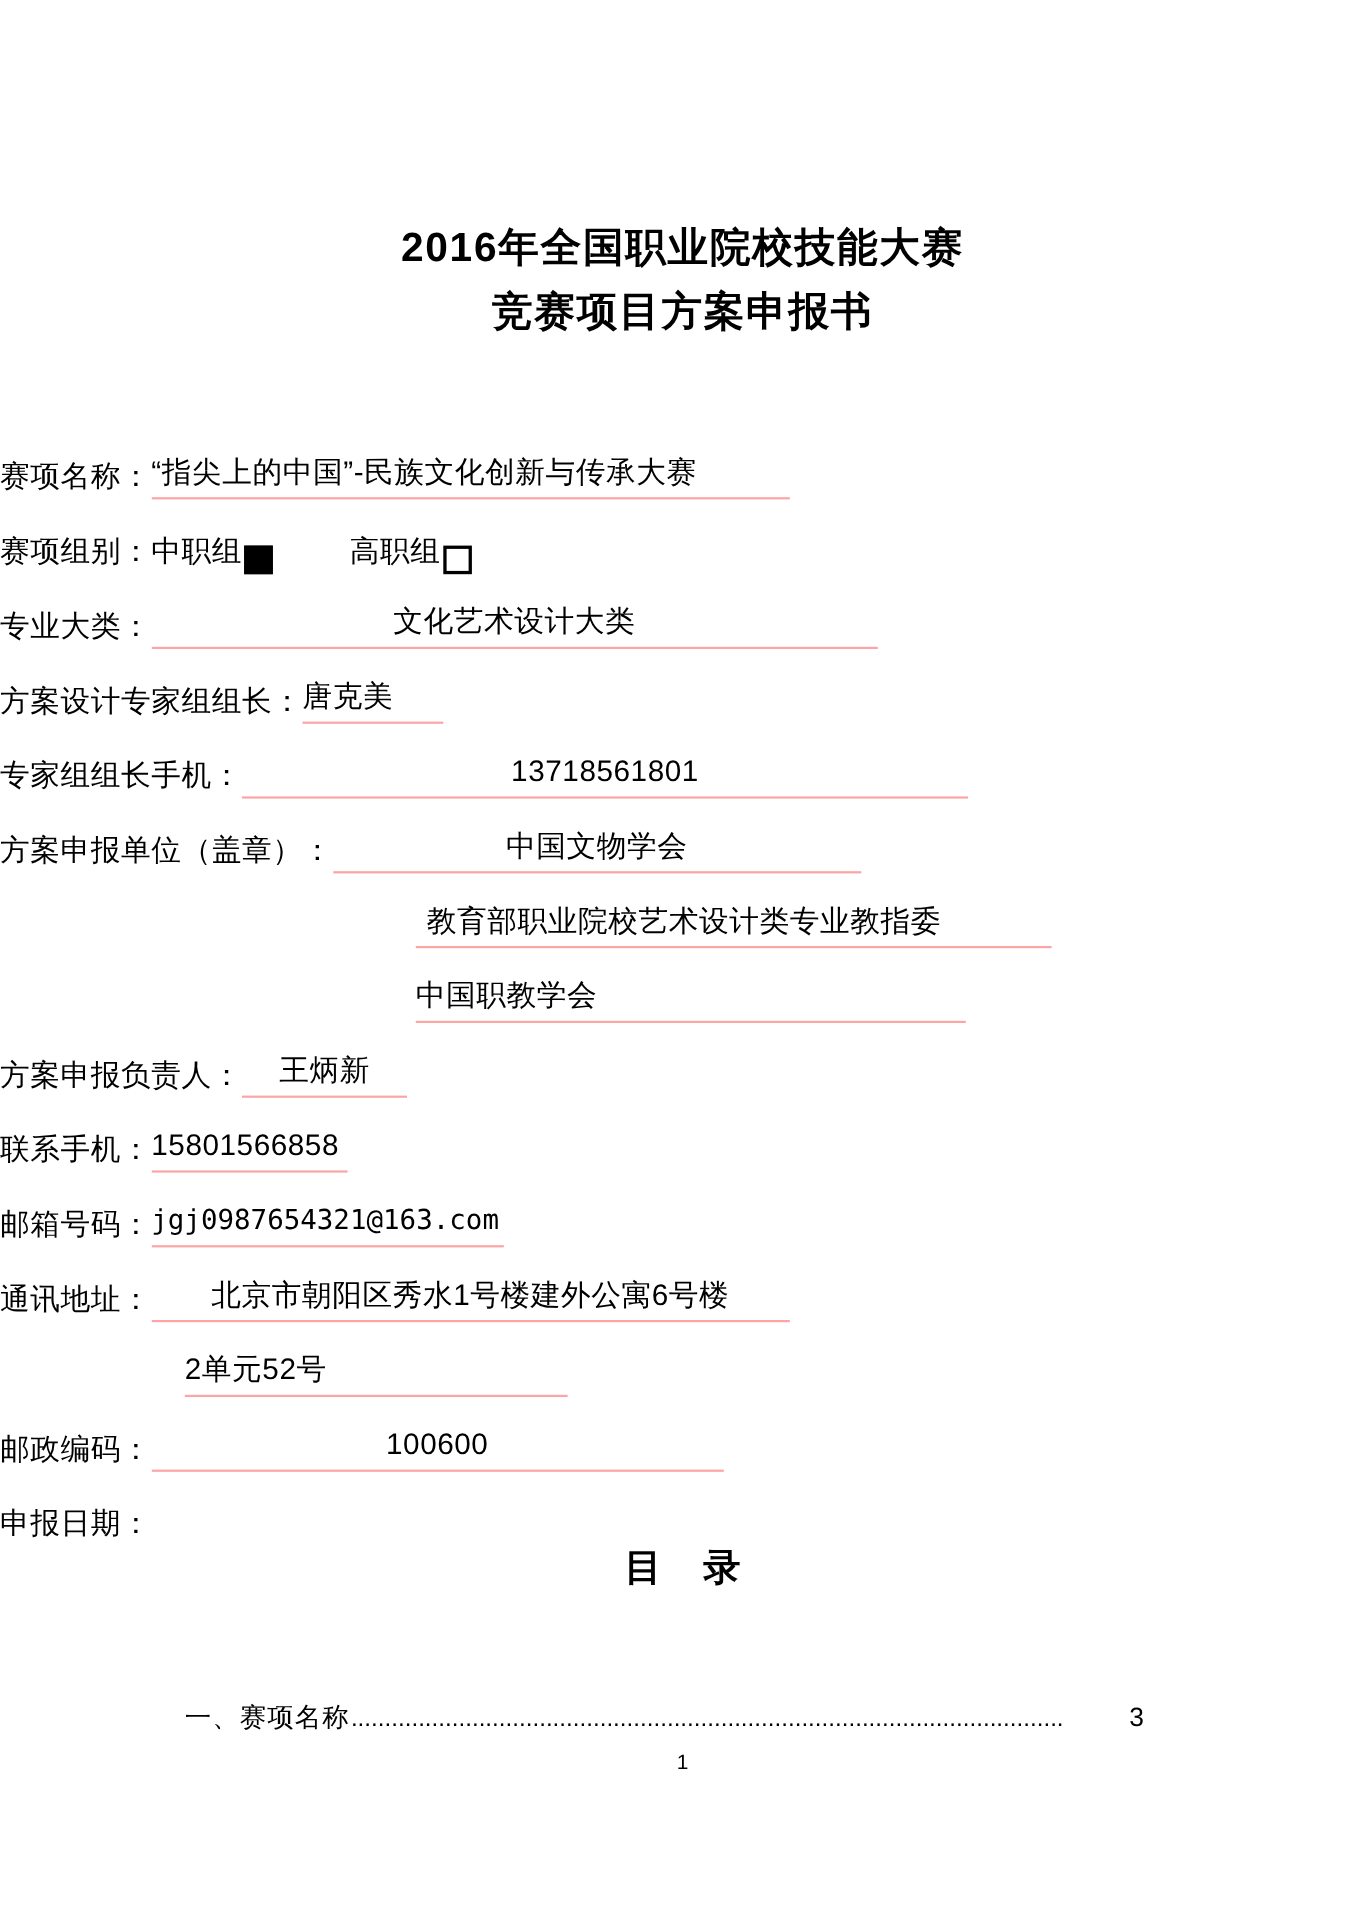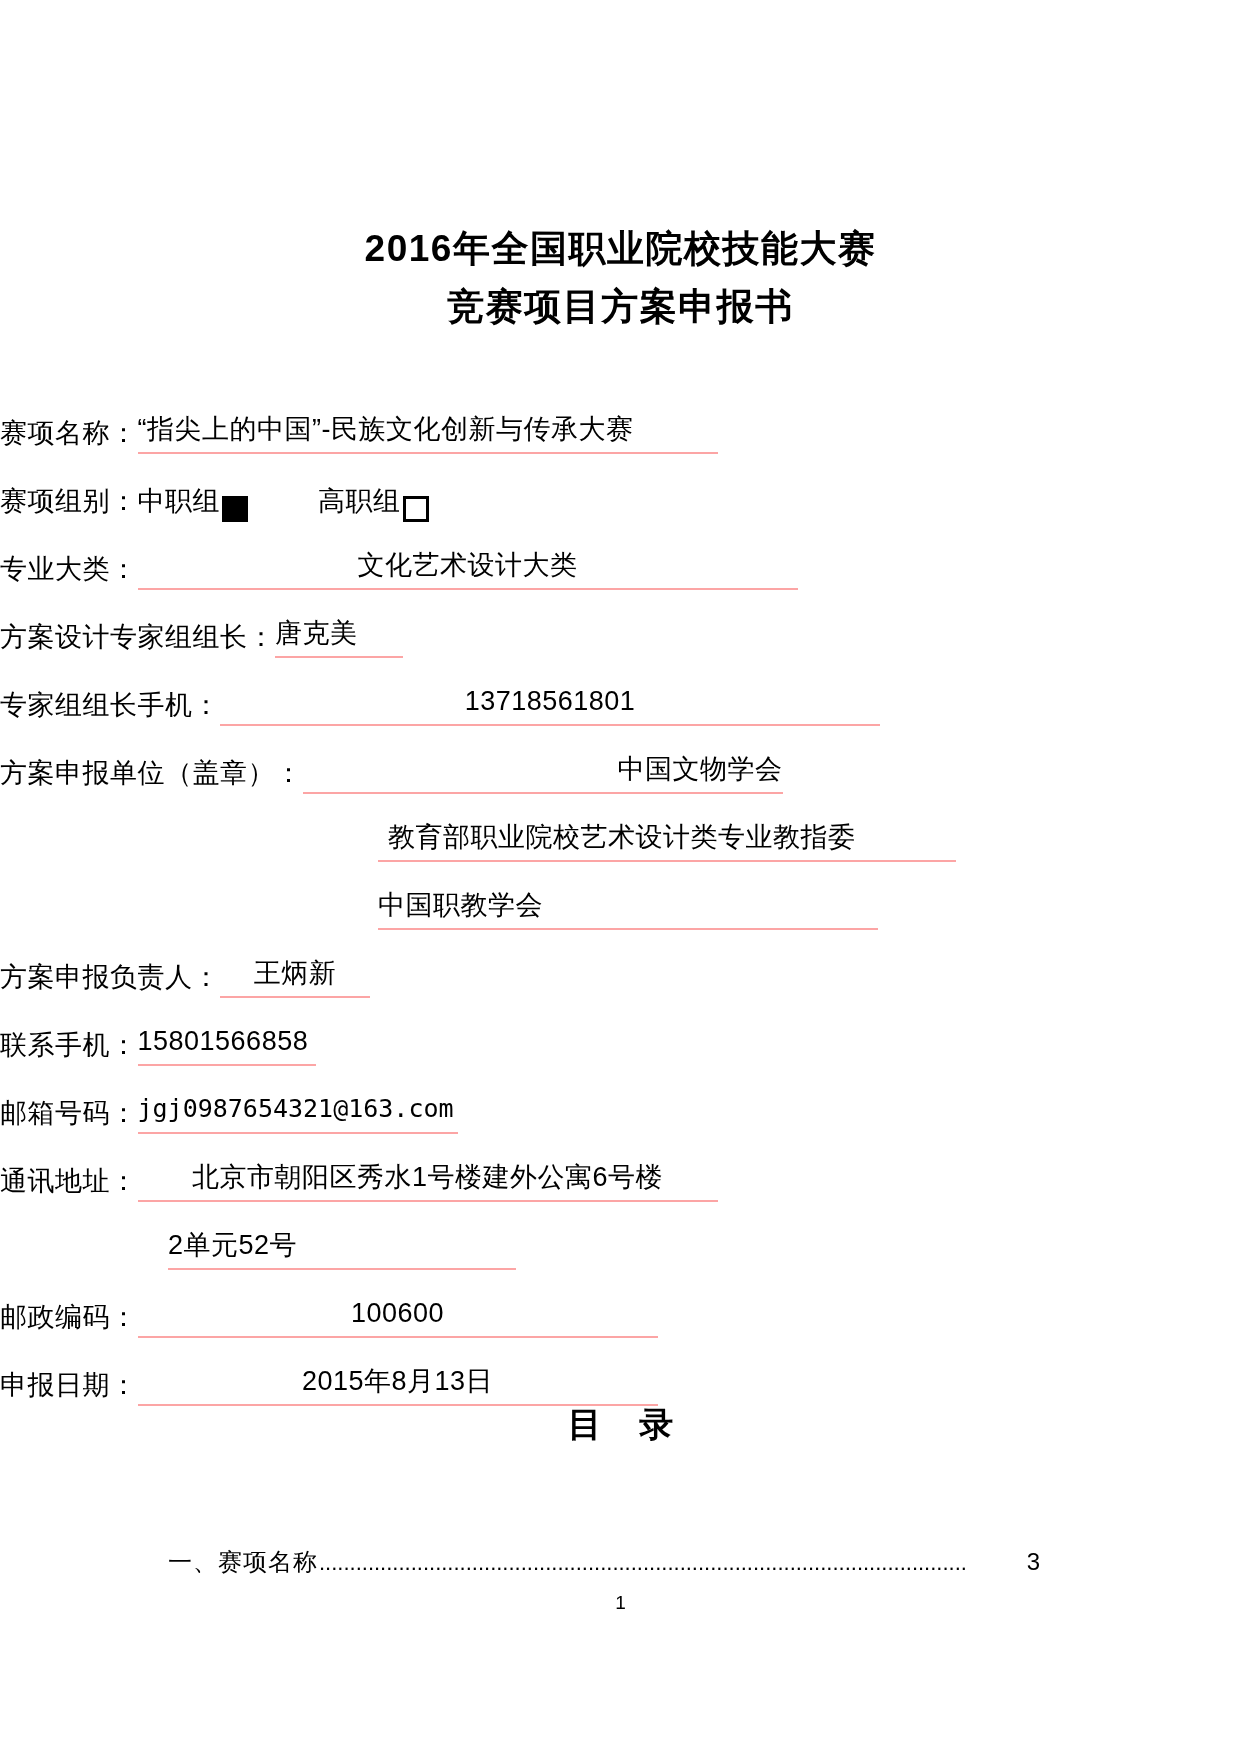--- a/index.html
+++ b/index.html
@@ -23,21 +23,20 @@
     background: #ffffff;
   }
 
   
   .title-block {
     position: absolute;
     left: 0;
     top: 196px;
     width: 1241px;
     text-align: center;
-    margin-top: 24px;
   }
   .title-line {
     font-size: 37px;
     font-weight: bold;
     letter-spacing: 1.5px;
     line-height: 58px;
     white-space: nowrap;
   }
 
   
@@ -77,21 +76,21 @@
     font-family: "DejaVu Sans Mono", "Liberation Mono", monospace;
     font-size: 25px;
     letter-spacing: 0px;
   }
 
   
   .w-title-field  { width: 580px; text-align: left; }
   .w-major        { width: 660px; }
   .w-leader       { width: 128px; text-align: left; padding-left: 0; }
   .w-phone        { width: 660px; }
-  .w-unit1        { width: 480px; text-align: right; }
+  .w-unit1        { width: 480px; text-align: center; }
   .w-unit2        { width: 578px; text-align: left; padding-left: 10px; }
   .w-unit3        { width: 500px; text-align: left; }
   .w-person       { width: 150px; text-align: center; }
   .w-mobile       { width: 178px; text-align: left; margin-top: 35px; }
   .w-email        { width: 320px; text-align: left; }
   .w-address      { width: 580px; }
   .w-address2     { width: 348px; text-align: left; }
   .w-zip          { width: 520px; }
   .w-date         { width: 520px; }
   .gap-md { display: inline-block; width: 70px; }
@@ -233,21 +232,20 @@
       <span class="val w-address2">2单元52号</span>
     </div>
 
     <div class="row">
       <span class="lbl">邮政编码：</span>
         <span class="val w-zip">100600</span>
     </div>
 
     <div class="row">
       <span class="lbl">申报日期：</span>
-        <span class="val w-date">2015年8月13日</span>
     </div>
 
   </div>
 
   <div class="toc-title">目 录</div>
 
   <div class="toc-entry">
     <span class="toc-label">一、赛项名称</span>
     <span class="toc-dots">..........................................................................................................</span>
     <span class="toc-page">3</span>

